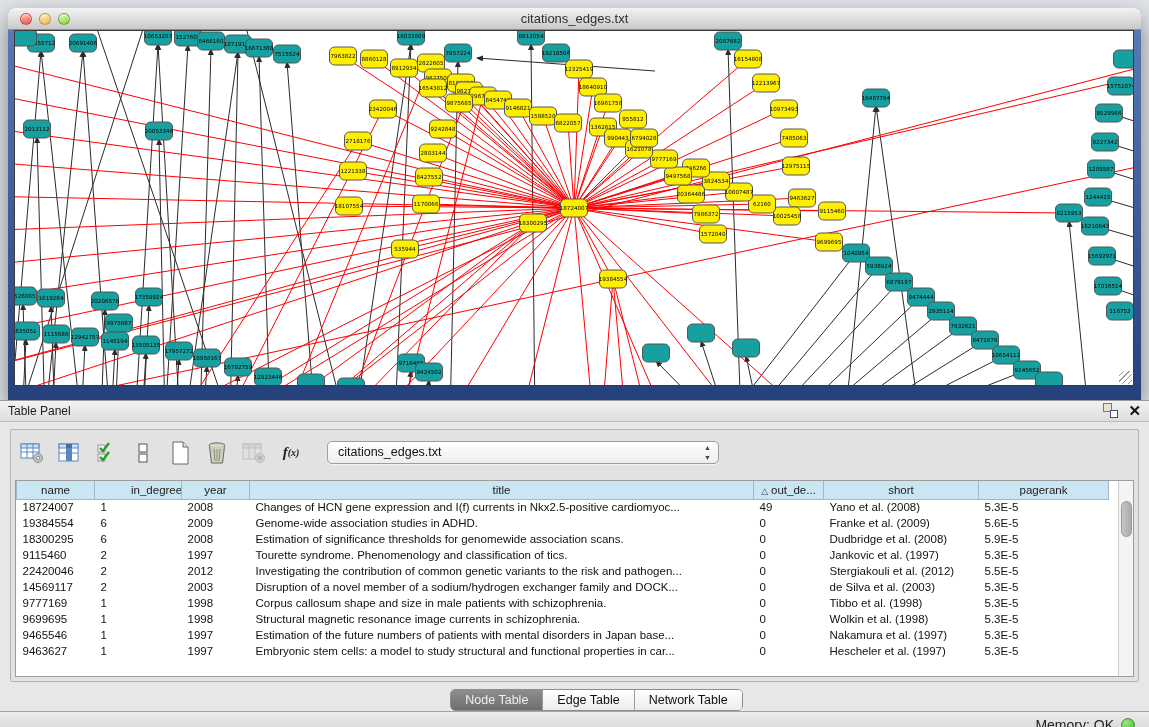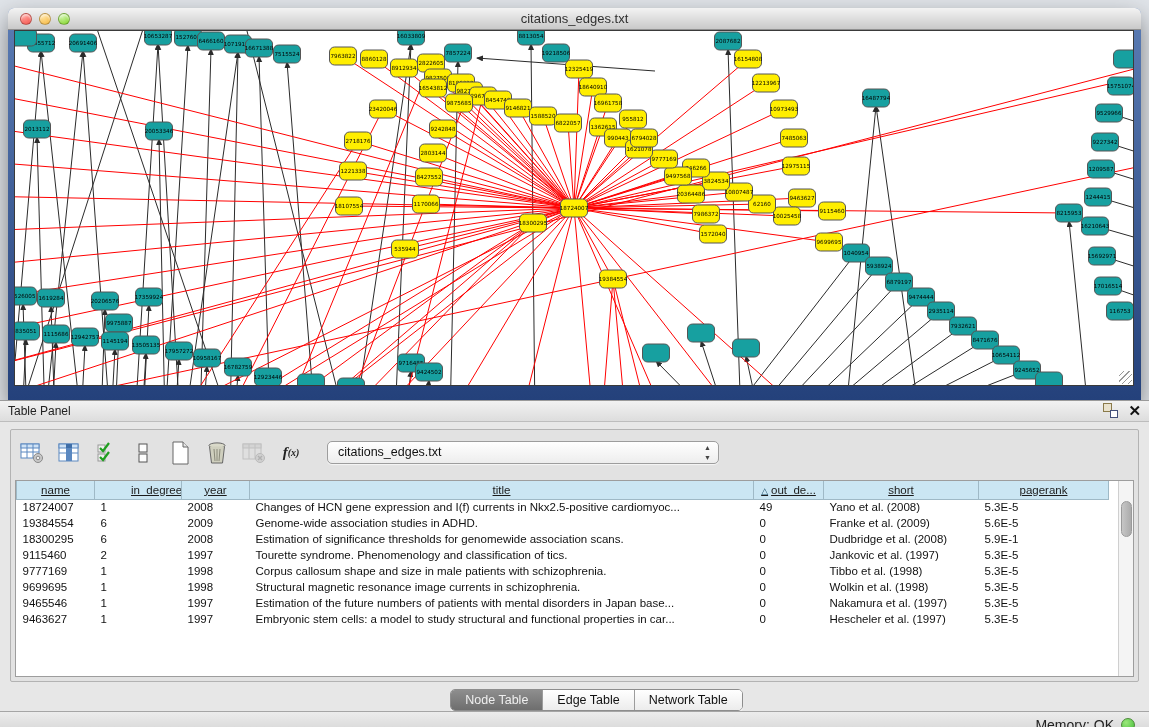--- a/index.html
+++ b/index.html
@@ -58,21 +58,21 @@
     box-shadow:0 1px 1px rgba(255,255,255,.7); font-size:12.5px; color:#111;
     line-height:21px; padding-left:10px; cursor:pointer; }
   .select-arrows { position:absolute; right:7px; top:1px; font-size:7px; color:#444;
     line-height:10px; text-align:center; }
 
   .grid-wrap { position:absolute; left:4px; right:4px; top:50px; bottom:4px;
     background:#ffffff; border:1px solid #9d9d9d; overflow:hidden; }
   table.data { border-collapse:collapse; table-layout:fixed; width:1092px; font-size:11.5px; }
   table.data th { background:#cbe6f3; border:1px solid #9fb9c6; border-top:none;
     font-weight:normal; font-size:11.5px; color:#1c1c1c; height:18px; padding:0 4px;
-    overflow:hidden; white-space:nowrap; cursor:pointer;text-decoration:underline; }
+    overflow:hidden; white-space:nowrap; cursor:pointer; }
   table.data th .sort-tri { font-size:9px; color:#1b4b66; margin-right:3px; }
   table.data td { height:16px; padding:0 0 0 6px; color:#111; white-space:nowrap;
     overflow:hidden; text-overflow:ellipsis; cursor:default; }
   .vscroll { position:absolute; top:0; right:0; width:15px; bottom:0;
     background:#f4f4f4; border-left:1px solid #cfcfcf; }
   .vthumb { position:absolute; left:2px; top:20px; width:11px; height:36px;
     border-radius:6px; background:linear-gradient(90deg,#c6c6c6,#ababab); border:1px solid #9a9a9a; }
 
   .tabs-row { position:absolute; left:0; right:0; bottom:26px; display:flex; justify-content:center;padding-left:44px; }
   .segmented { display:flex; border:1px solid #8d8d8d; border-radius:5px; overflow:hidden;
@@ -824,32 +824,50 @@
               <td>Franke et al. (2009)</td>
               <td>5.6E-5</td>
             </tr>
             <tr>
               <td>18300295</td>
               <td>6</td>
               <td>2008</td>
               <td>Estimation of significance thresholds for genomewide association scans.</td>
               <td>0</td>
               <td>Dudbridge et al. (2008)</td>
-              <td>5.9E-1</td>
+              <td>5.9E-5</td>
             </tr>
             <tr>
               <td>9115460</td>
               <td>2</td>
               <td>1997</td>
               <td>Tourette syndrome. Phenomenology and classification of tics.</td>
               <td>0</td>
               <td>Jankovic et al. (1997)</td>
               <td>5.3E-5</td>
             </tr>
             <tr>
+              <td>22420046</td>
+              <td>2</td>
+              <td>2012</td>
+              <td>Investigating the contribution of common genetic variants to the risk and pathogen...</td>
+              <td>0</td>
+              <td>Stergiakouli et al. (2012)</td>
+              <td>5.5E-5</td>
+            </tr>
+            <tr>
+              <td>14569117</td>
+              <td>2</td>
+              <td>2003</td>
+              <td>Disruption of a novel member of a sodium/hydrogen exchanger family and DOCK...</td>
+              <td>0</td>
+              <td>de Silva et al. (2003)</td>
+              <td>5.3E-5</td>
+            </tr>
+            <tr>
               <td>9777169</td>
               <td>1</td>
               <td>1998</td>
               <td>Corpus callosum shape and size in male patients with schizophrenia.</td>
               <td>0</td>
               <td>Tibbo et al. (1998)</td>
               <td>5.3E-5</td>
             </tr>
             <tr>
               <td>9699695</td>

